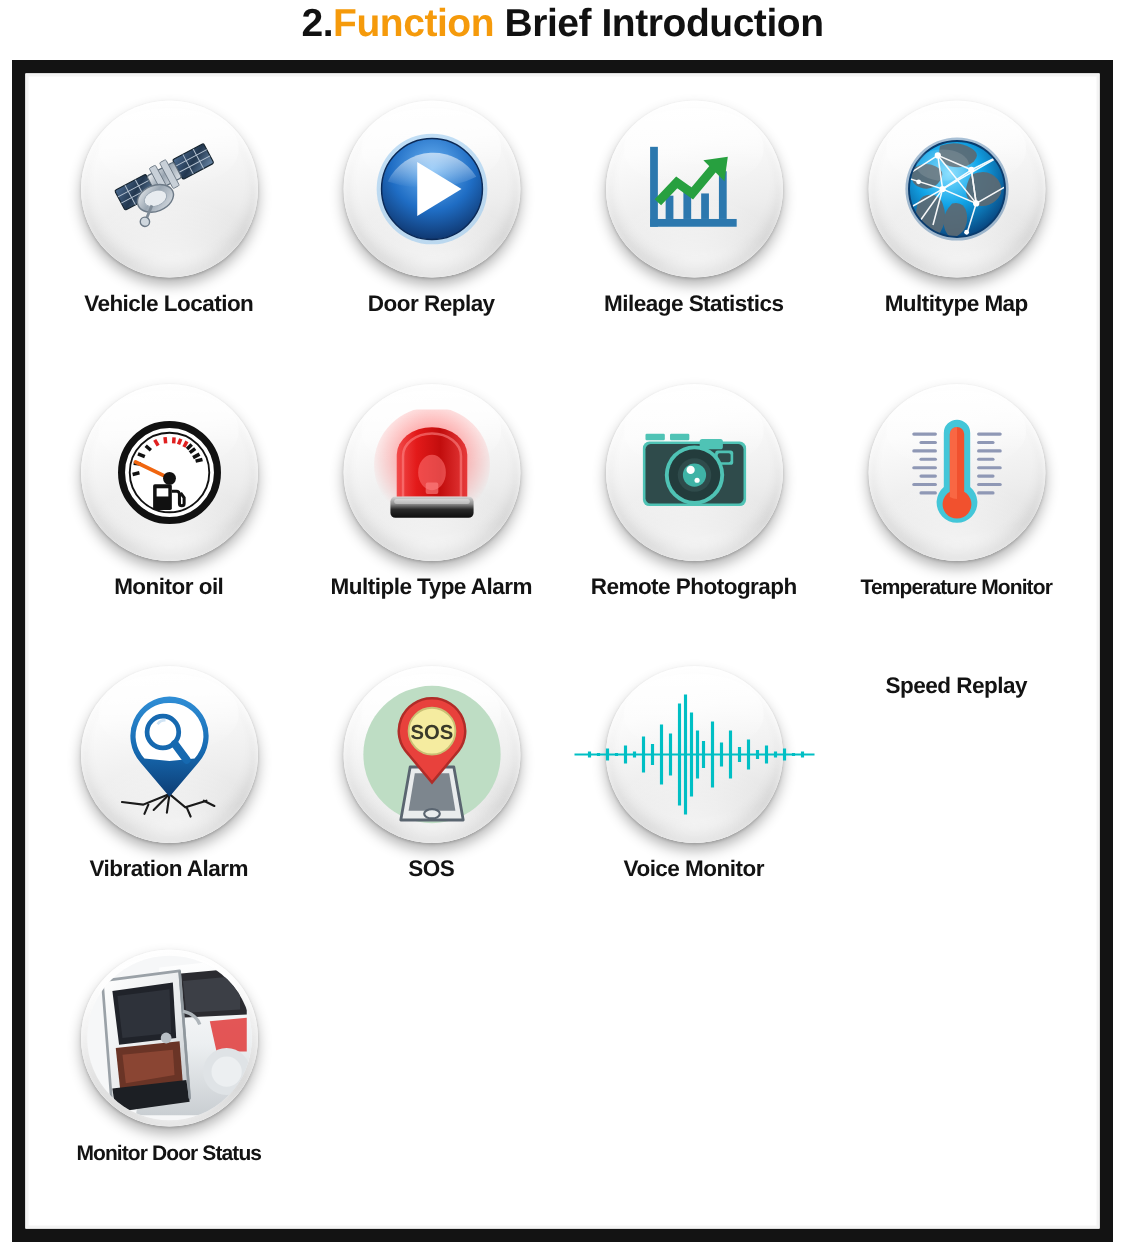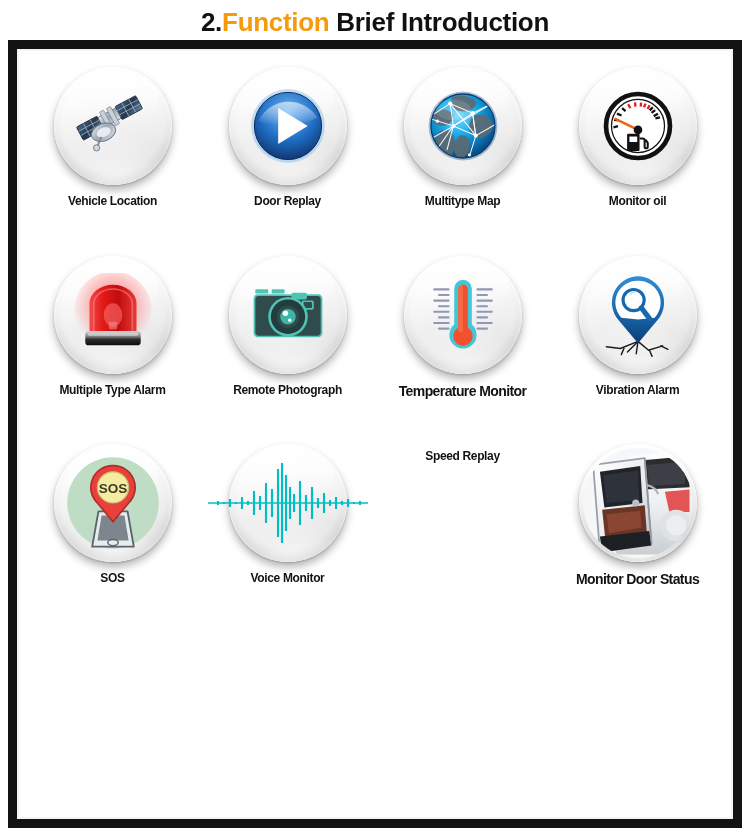--- a/index.html
+++ b/index.html
@@ -17,21 +17,21 @@
     position: relative;
     width: 750px;
     height: 835px;
     background: #ffffff;
     box-sizing: border-box;
   }
   
   .title-bar {
     height: 38px;
     display: flex;
-    align-items: flex-end;
+    align-items: flex-start;
     justify-content: center;
     background: #ffffff;
   }
   .title {
     font-size: 26px;
     font-weight: bold;
     letter-spacing: -0.3px;
     white-space: nowrap;
     color: #111111;
     font-family: "Liberation Sans", sans-serif;
@@ -114,21 +114,21 @@
     border-radius: 50% 50% 46% 46%;
     background: linear-gradient(180deg, rgba(255,255,255,0.92) 0%, rgba(255,255,255,0.15) 75%, rgba(255,255,255,0) 100%);
     pointer-events: none;
   }
   .btn svg, .btn .glyph {
     position: relative;
     z-index: 2;
   }
   .label {
     margin-top: 7px;
-    font-size: 12px;
+    font-size: 15px;
     font-weight: bold;
     color: #131313;
     text-align: center;
     letter-spacing: -0.35px;
     white-space: nowrap;
     font-family: "Liberation Sans", sans-serif;
   }
   .label.sm { font-size: 14px; letter-spacing: -0.6px; }
 </style>
 </head>
@@ -210,20 +210,39 @@
                 <circle cx="50" cy="50" r="41" fill="url(#playOuter)"></circle>
                 <circle cx="50" cy="50" r="41" fill="none" stroke="#0b2a58" stroke-width="1.2"></circle>
                 <path d="M14 44 A41 41 0 0 1 86 40 A60 34 0 0 1 14 44 Z" fill="url(#playGloss)"></path>
                 <path d="M38 28 L74 50 L38 72 Z" fill="#ffffff"></path>
               </svg>
             </div>
           </div>
           <div class="label">Door Replay</div>
         </div>
 
+        <div class="cell">
+          <div class="btn-wrap">
+            <div class="btn">
+              <svg width="74" height="74" viewBox="0 0 100 100">
+                <g fill="#2C78AE">
+                  <rect x="10" y="12" width="7" height="72"></rect>
+                  <rect x="10" y="77" width="78" height="7"></rect>
+                  <rect x="24" y="56" width="7" height="21"></rect>
+                  <rect x="40" y="48" width="7" height="29"></rect>
+                  <rect x="56" y="54" width="7" height="23"></rect>
+                  <rect x="72" y="34" width="7" height="43"></rect>
+                </g>
+                <path d="M17 62 L34 44 L48 54 L68 30" fill="none" stroke="#27A03F" stroke-width="8" stroke-linejoin="miter" stroke-linecap="butt"></path>
+                <path d="M58 24 L80 21 L77 43 Z" fill="#27A03F"></path>
+              </svg>
+            </div>
+          </div>
+          <div class="label">Mileage Statistics</div>
+        </div>
 
         <div class="cell">
           <div class="btn-wrap">
             <div class="btn">
               <svg width="80" height="80" viewBox="0 0 100 100">
                 <defs>
                   <radialGradient id="globeG" cx="42%" cy="34%" r="72%">
                     <stop offset="0%" stop-color="#7fdcff"></stop>
                       <stop offset="45%" stop-color="#12a5e8"></stop>
                       <stop offset="100%" stop-color="#063a73"></stop>

